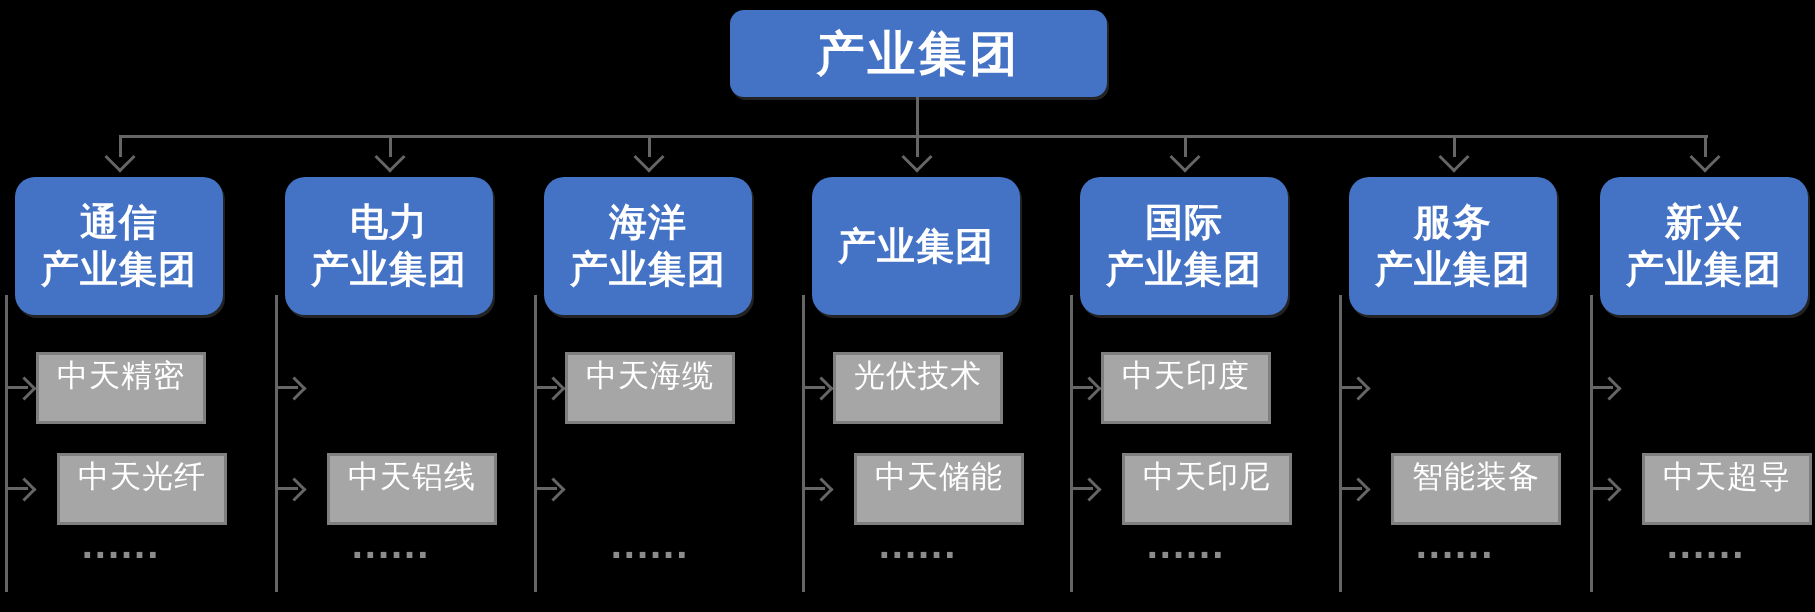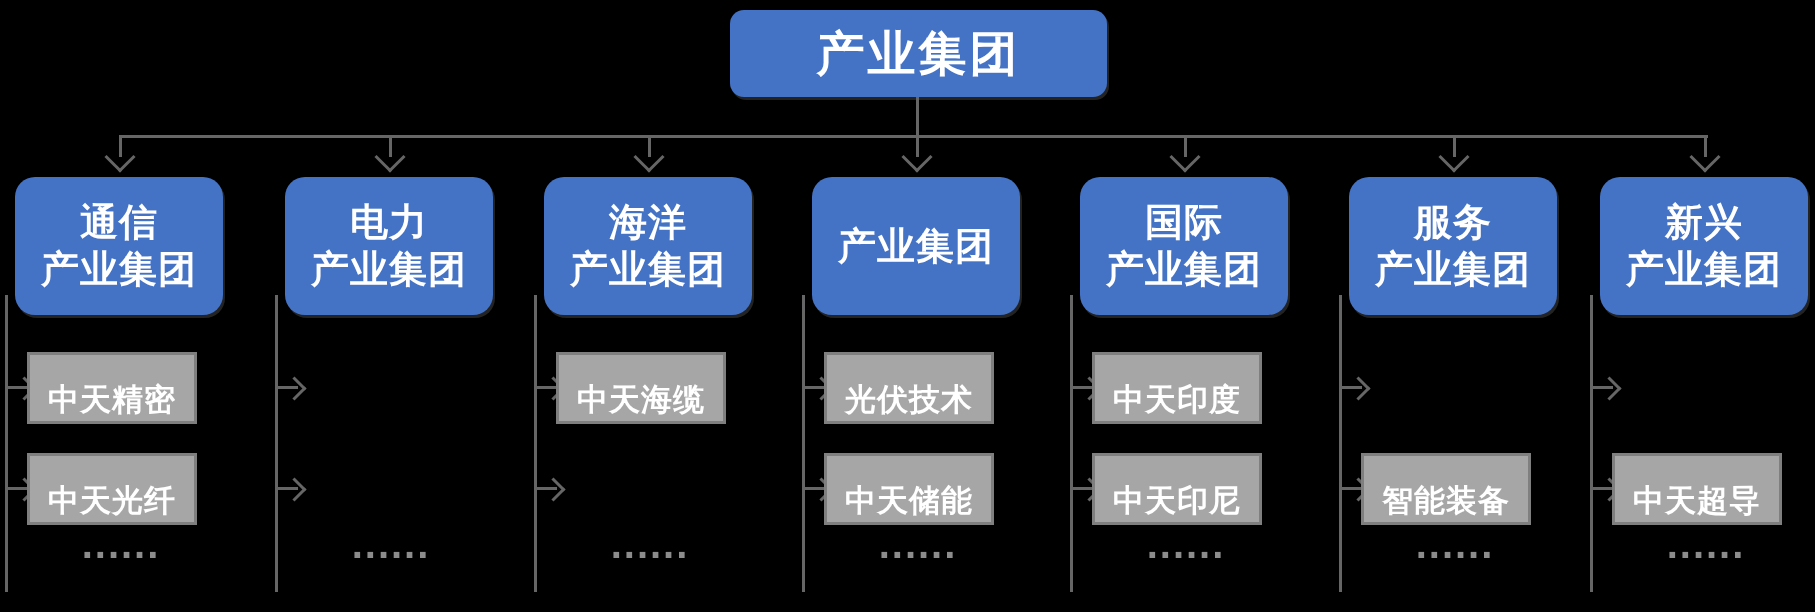--- a/index.html
+++ b/index.html
@@ -25,26 +25,26 @@
   }
   .col{position:absolute;top:0;height:612px;width:232px;}
   .group-node{
     position:absolute;left:10px;top:177px;width:208px;height:138px;
     background:var(--node-blue);border-radius:20px;
     display:flex;flex-direction:column;align-items:center;justify-content:center;
     color:var(--text);font-weight:bold;font-size:38px;line-height:47px;letter-spacing:1px;
     text-align:center;box-shadow:2px 3px 0 rgba(140,140,140,0.25);
   }
   .sub-node{
-    position:absolute;left:22px;width:170px;height:72px;box-sizing:border-box;
+    position:absolute;left:31px;width:170px;height:72px;box-sizing:border-box;
     background:var(--node-gray-fill);border:3px solid var(--node-gray-border);
-    display:flex;align-items:flex-end;justify-content:center;
-    color:var(--text);font-weight:bold;font-size:31px;letter-spacing:1px;
-  }
-  .sub1{top:352px;} .sub2{top:453px;}
+    display:flex;align-items:flex-start;justify-content:center;
+    color:var(--text);font-weight:normal;font-size:31px;letter-spacing:1px;
+  }
+  .sub1{top:352px;} .sub2{top:453px;margin-left:21px;}
   .dots{
     position:absolute;left:21px;top:524px;width:190px;height:46px;line-height:40px;
     text-align:center;color:#8c8c8c;font-weight:bold;font-size:40px;letter-spacing:2px;
   }
   
   .line{position:absolute;background:var(--connector);}
   .top-drop{left:916px;top:97px;width:3px;height:40px;}
   .hbar{left:120px;top:135px;width:1588px;height:3px;}
   .drop{left:114px;top:135px;width:3px;height:22px;}
   .chev-down{
@@ -100,20 +100,23 @@
     <div class="chev-down"></div>
     <div class="group-node">
       <span>电力</span>
       <span>产业集团</span>
     </div>
     <div class="line rail"></div>
     <div class="line harrow h1"></div>
     <div class="chev-right c1"></div>
     <div class="line harrow h2"></div>
     <div class="chev-right c2"></div>
+    <div class="sub-node sub2">
+      <span>中天铝线</span>
+    </div>
     <div class="dots">......</div>
   </div>
 
   <div class="col" style="left:534px">
     <div class="line drop"></div>
     <div class="chev-down"></div>
     <div class="group-node">
       <span>海洋</span>
       <span>产业集团</span>
     </div>

